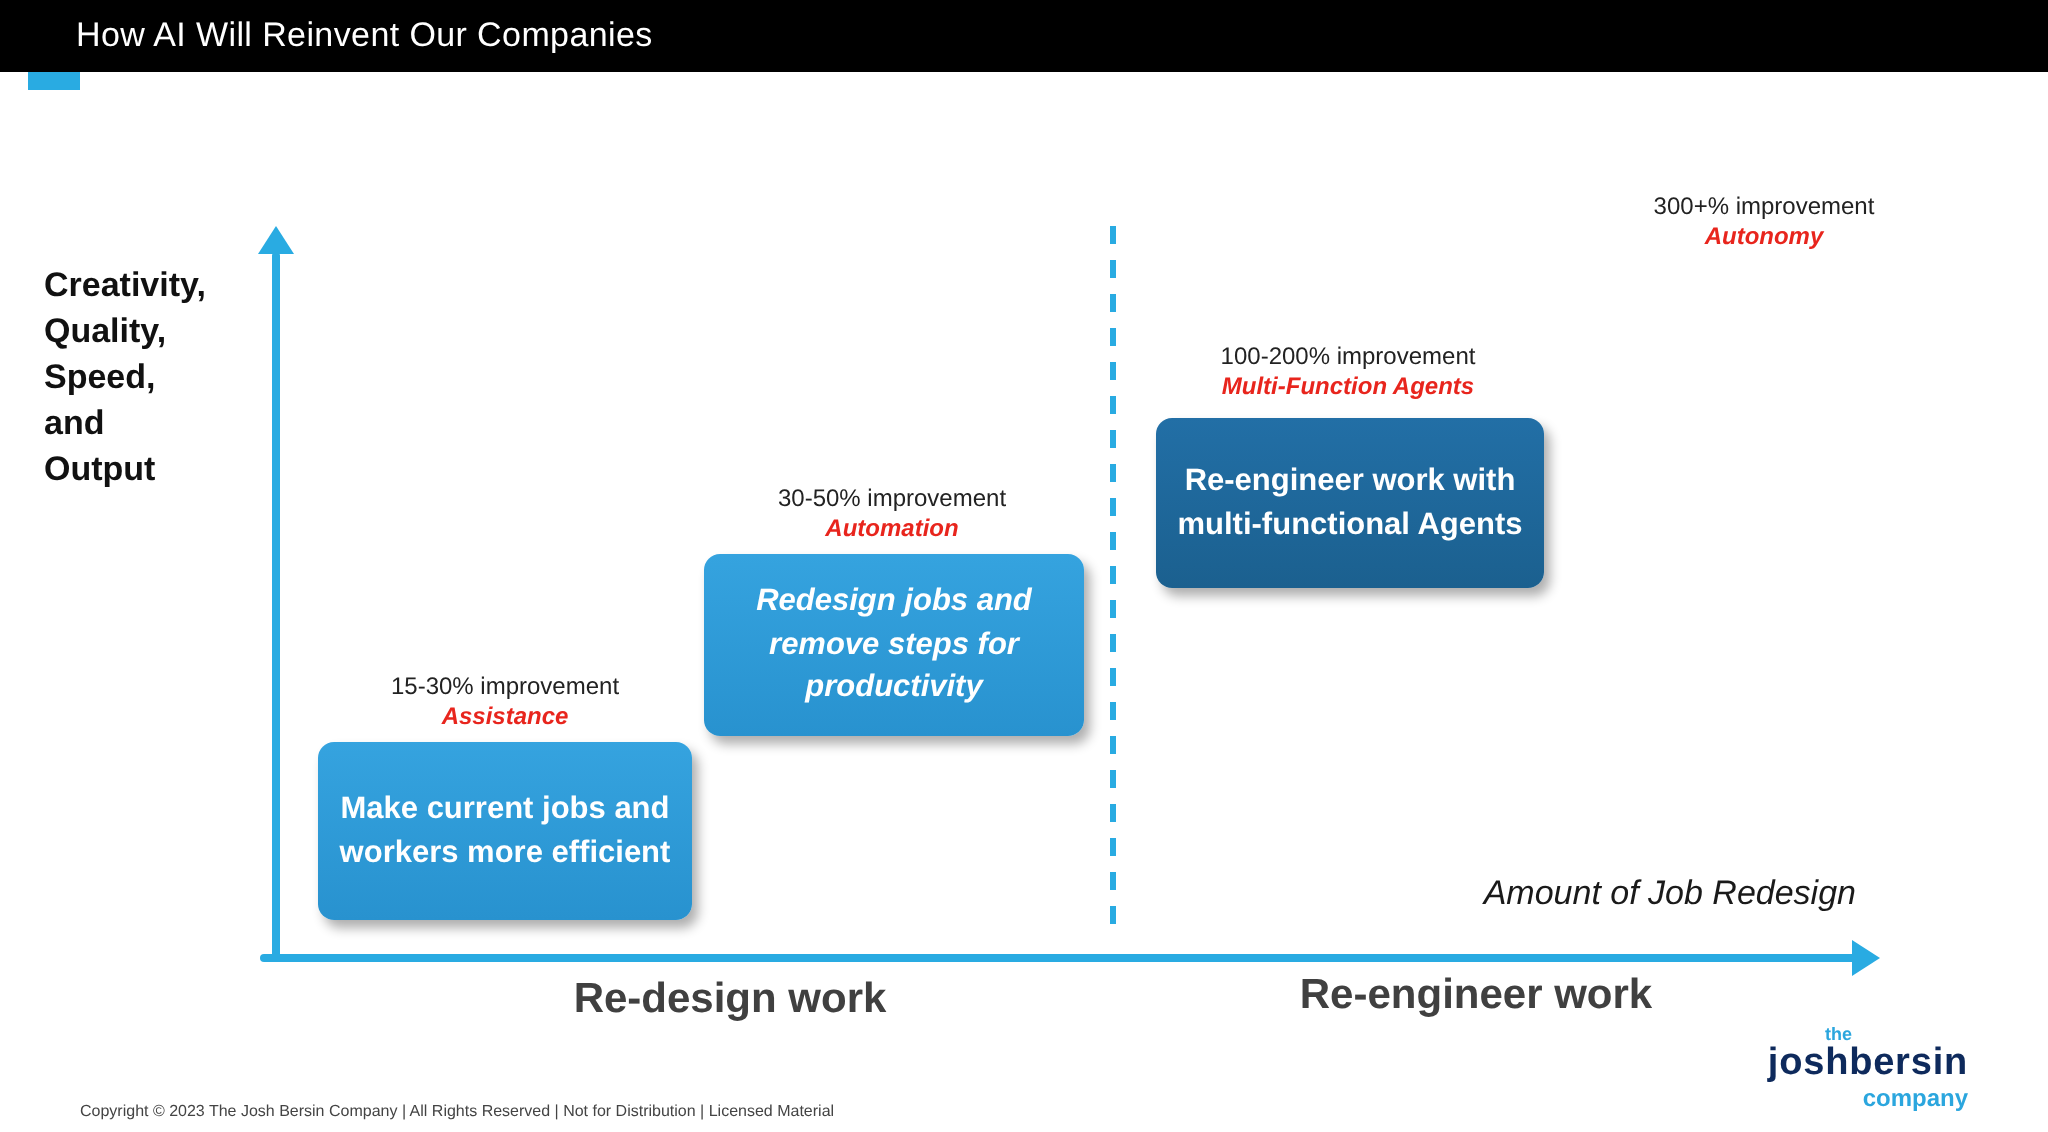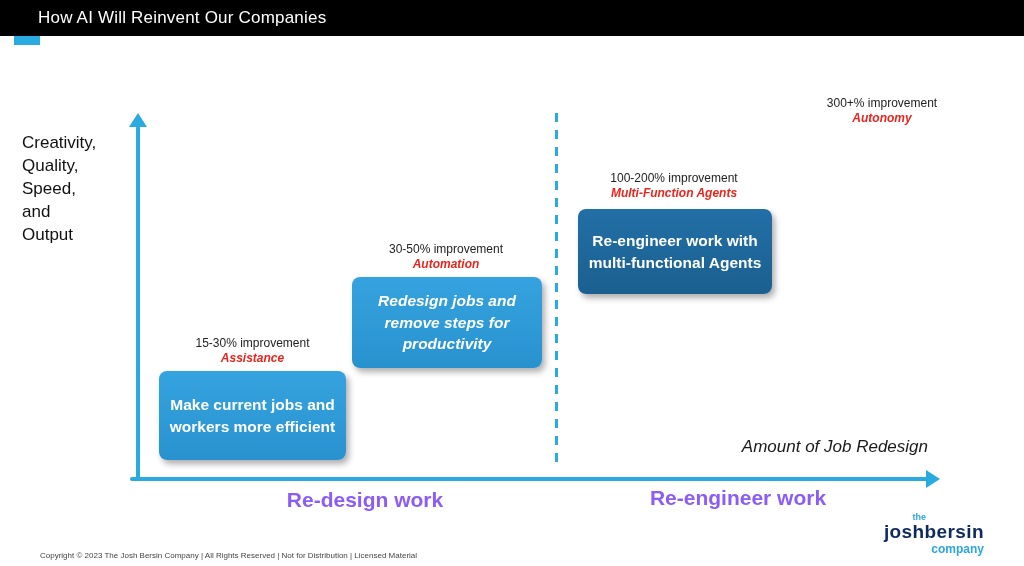--- a/index.html
+++ b/index.html
@@ -26,21 +26,21 @@
     position:absolute;left:926px;top:470px;width:0;height:0;
     border-top:9px solid transparent;border-bottom:9px solid transparent;border-left:14px solid #29ABE2;
   }
   .divider{
     position:absolute;left:555px;top:113px;width:3px;height:352px;
     background:repeating-linear-gradient(180deg,#29ABE2 0px,#29ABE2 9px,transparent 9px,transparent 17px);
   }
 
   .y-label{
     position:absolute;left:22px;top:132px;width:120px;
-    font-size:17px;font-weight:normal;line-height:1.35;color:#111;white-space:pre-line;
+    font-size:17px;font-weight:bold;line-height:1.35;color:#111;white-space:pre-line;
   }
   .x-axis-caption{
     position:absolute;left:640px;top:437px;width:288px;text-align:right;
     font-size:17px;font-style:italic;color:#1a1a1a;
   }
 
   
   .improvement{position:absolute;font-size:12px;color:#222;text-align:center;}
   .tag{position:absolute;font-size:12px;font-weight:bold;font-style:italic;color:#E8251D;text-align:center;}
 
@@ -55,21 +55,21 @@
     text-align:center;color:#ffffff;font-weight:bold;font-size:15.5px;line-height:1.4;
     border-radius:8px;padding:6px 10px;box-sizing:border-box;
     box-shadow:3px 4px 6px rgba(0,0,0,.32);
   }
   .box-1{left:159px;top:371px;width:187px;height:89px;background:linear-gradient(180deg,#35A3DF,#2892CF);}
   .box-2{left:352px;top:277px;width:190px;height:91px;background:linear-gradient(180deg,#35A3DF,#2892CF);font-style:italic;}
   .box-3{left:578px;top:209px;width:194px;height:85px;background:linear-gradient(180deg,#226FA6,#1B608F);}
   .box-4{left:788px;top:131px;width:188px;height:88px;background:#12291A;font-size:16px;}
 
   
-  .section-label{position:absolute;font-weight:bold;color:#8b5cf6;text-align:center;}
+  .section-label{position:absolute;font-weight:bold;color:#404040;text-align:center;}
   .section-left{left:240px;top:488px;width:250px;font-size:21px;}
   .section-right{left:608px;top:486px;width:260px;font-size:21px;}
 
   
   .page-number{position:absolute;left:18px;top:580px;font-size:8px;color:#444;}
   .copyright{position:absolute;left:40px;top:551px;font-size:8px;color:#444;}
 
   .logo{
     position:absolute;right:40px;top:513px;display:flex;flex-direction:column;align-items:flex-end;line-height:1.05;
   }

